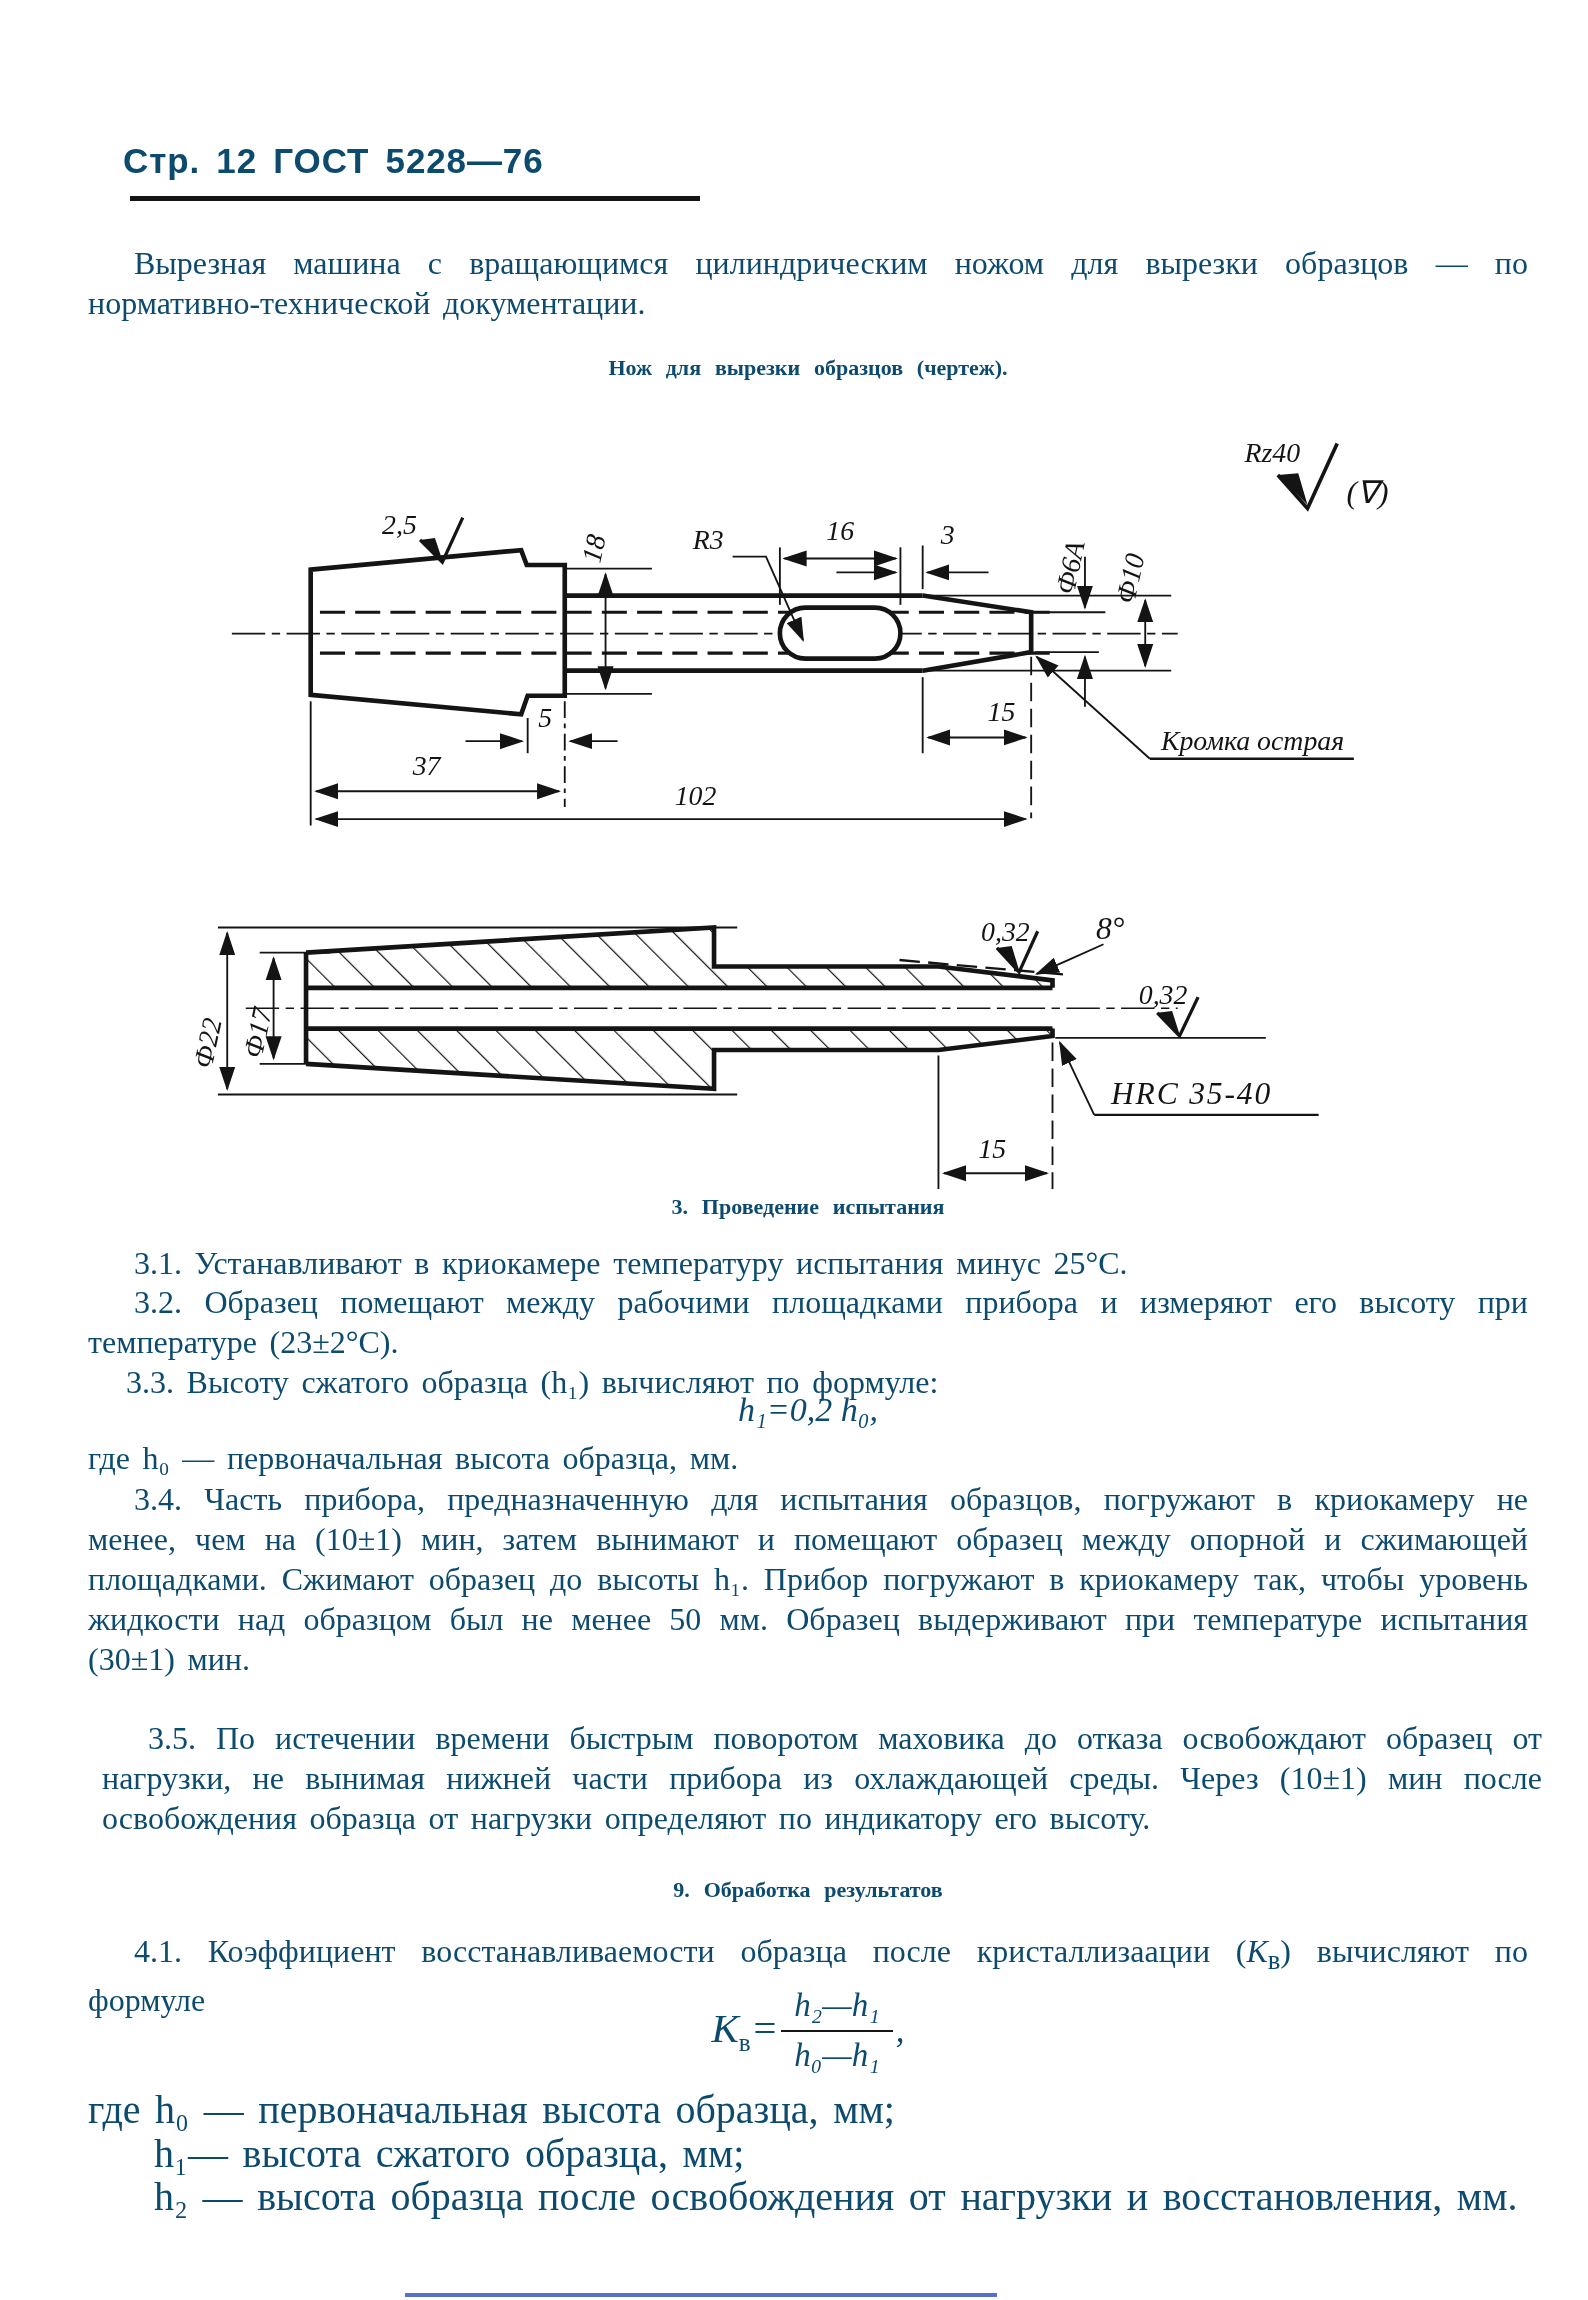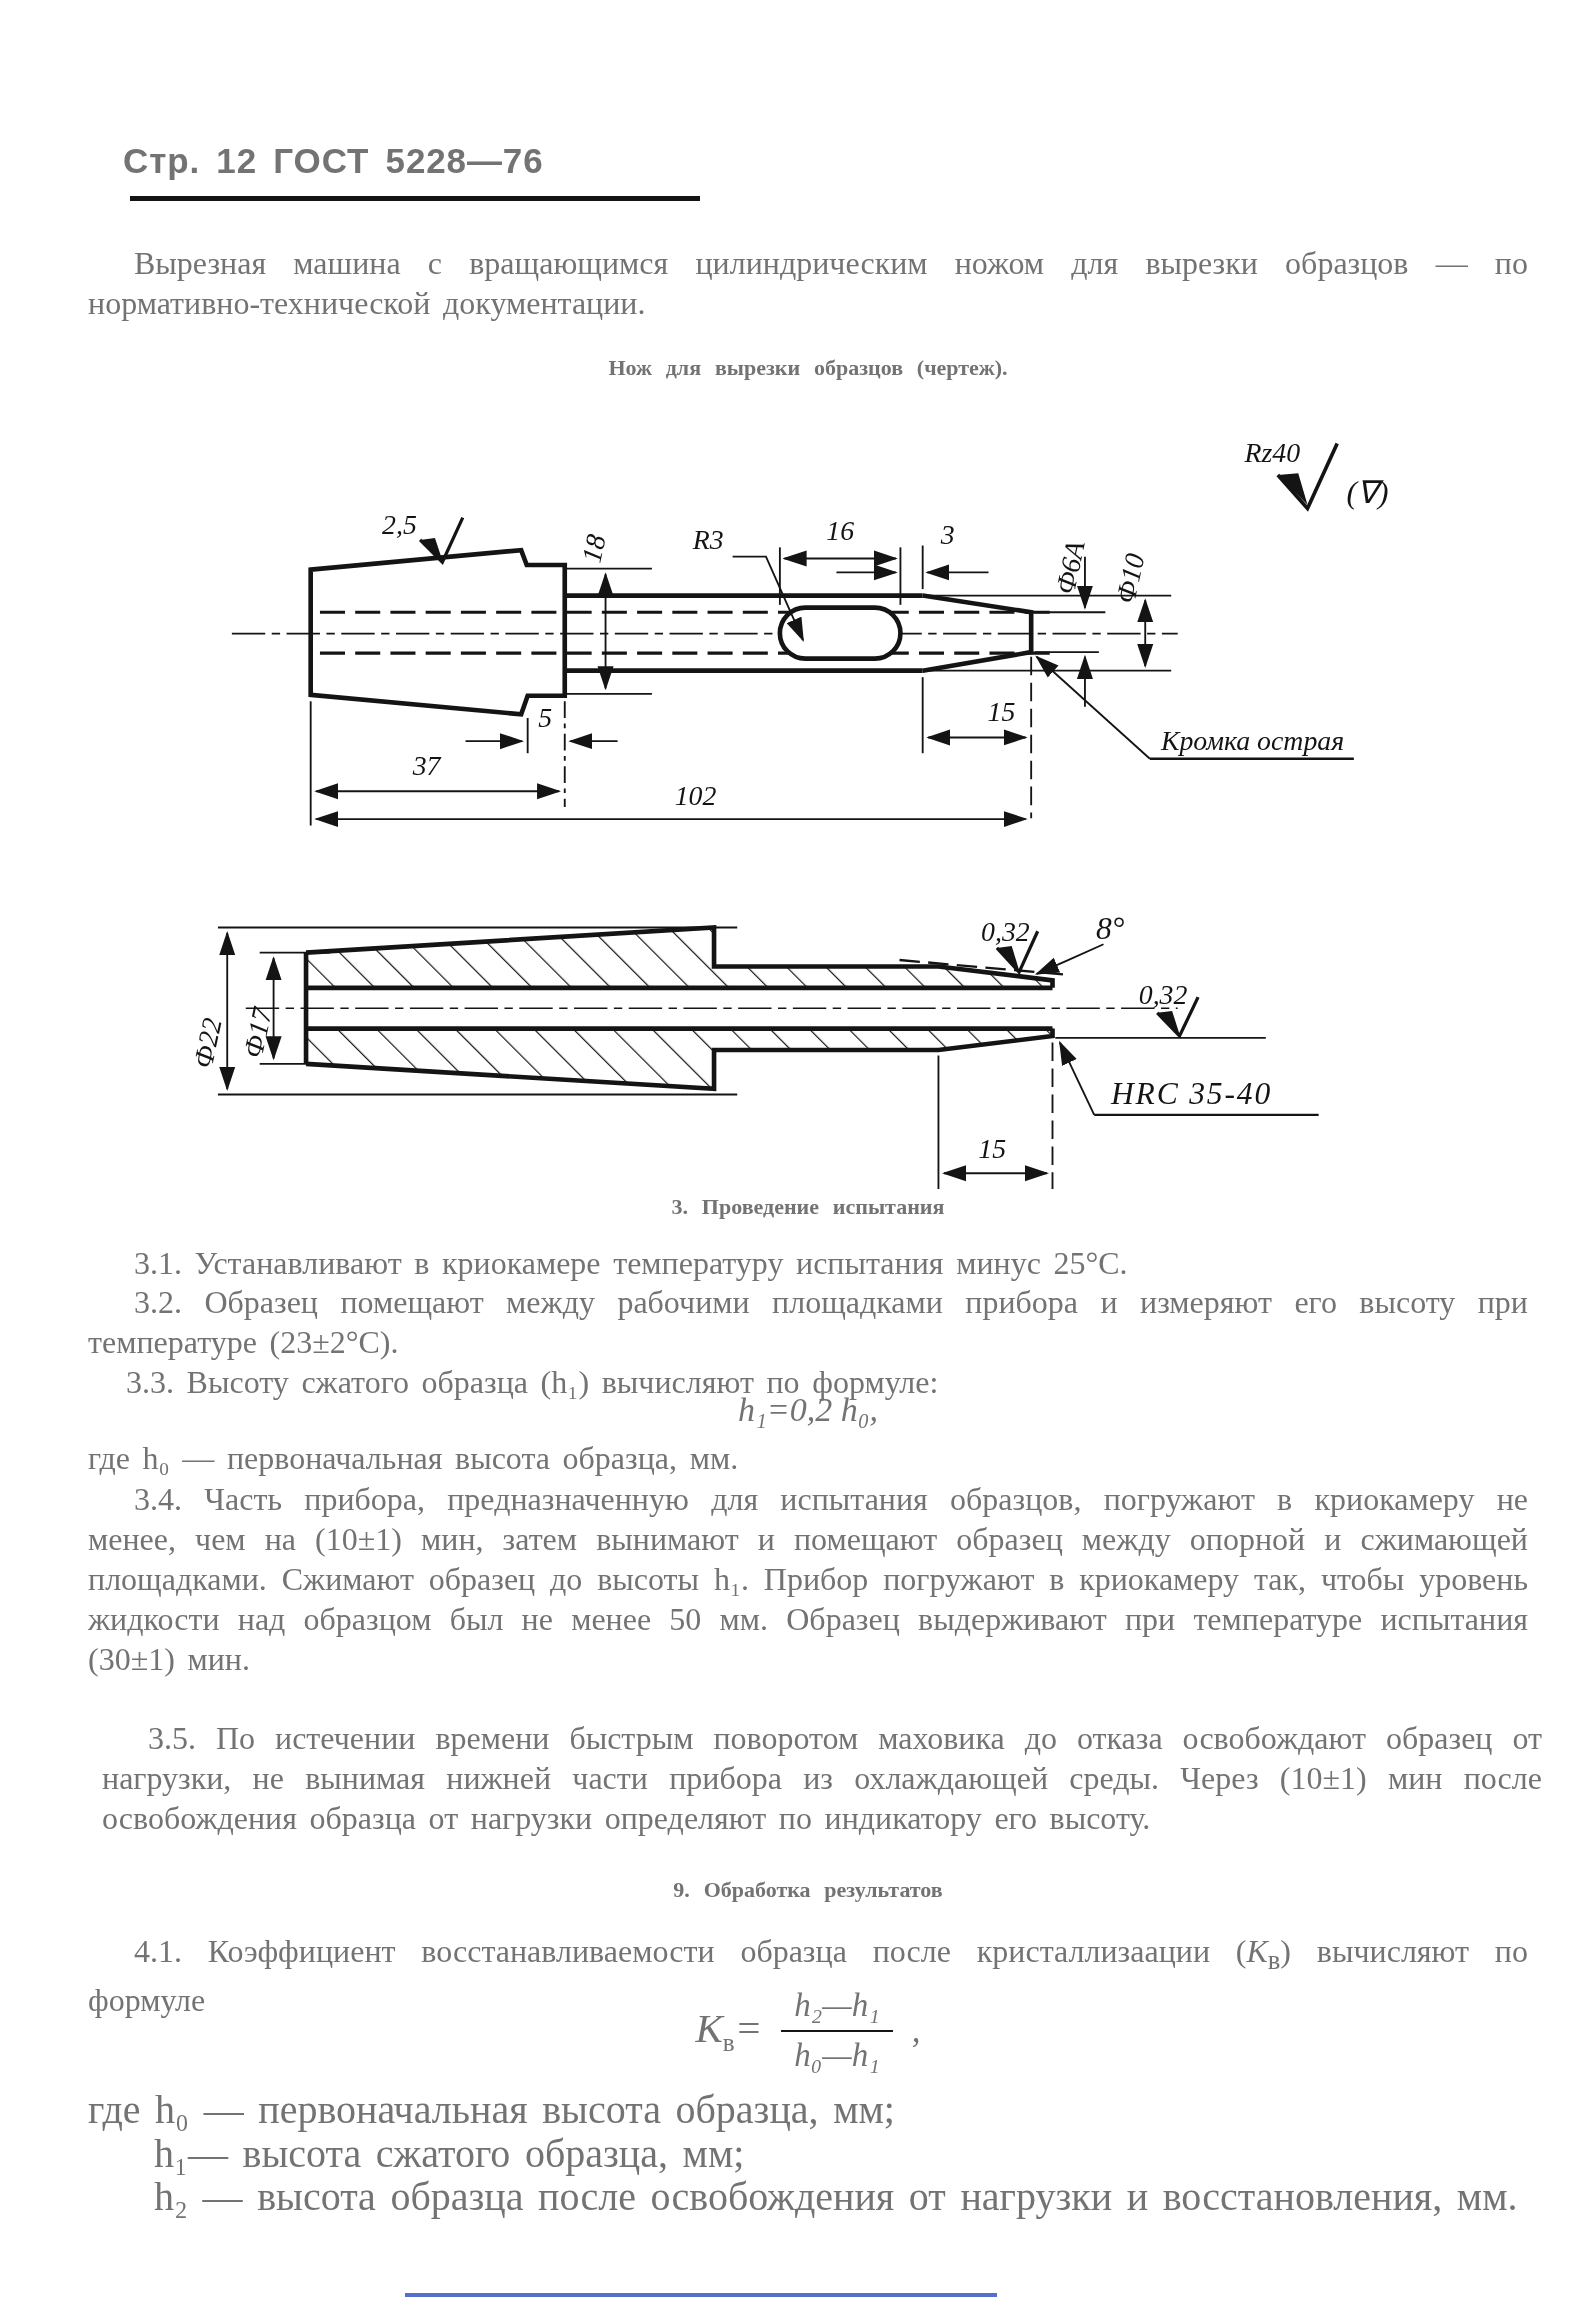--- a/index.html
+++ b/index.html
@@ -1,38 +1,38 @@
 <!DOCTYPE html>
 <html style="font-size:15px"><head>
 <meta charset="utf-8">
 <style>
   html,body{margin:0;padding:0;background:#e8e8e8;}
   .page{
     position:relative; width:1589px; height:2300px; background:#ffffff;
-    font-family:"Liberation Serif", serif; color:#737373; overflow:hidden;
+    font-family:"Liberation Serif", serif; color:#0c4a6e; overflow:hidden;
   }
   .abs{position:absolute;}
   .hdr{
     font-family:"Liberation Sans", sans-serif; font-weight:bold;
     font-size:35px; letter-spacing:0.9px; word-spacing:5.6px;
   }
   .rule{background:#141414;}
   .body-par{
     width:1440px; font-size:32px; line-height:40px; text-align:justify;
     text-indent:46px; word-spacing:4.6px;
   }
   .noindent{text-indent:0;}
   .center-ttl{
     width:1440px; text-align:center; font-weight:bold; font-size:22px;
     word-spacing:8.3px;
   }
   .formula{width:1440px; text-align:center; font-style:italic; font-size:34px;}
   .frac-row{
     width:1440px; display:flex; justify-content:center; align-items:center;
-    gap:19px; font-style:italic;
+    gap:3px; font-style:italic;
   }
   .frac-k{font-size:41px;}
   .frac-k sub{font-size:25px; font-style:normal;}
   .frac{display:inline-block; text-align:center; font-size:33px;}
   .frac .num{display:block; padding:0 13px 5.6px 13px;}
   .frac .den{display:block; padding:5.6px 13px 0 13px; border-top:2.8px solid #141414;}
   .frac-comma{font-size:35px;}
   .hang{font-size:40px; line-height:41px; word-spacing:4.6px;}
   svg text{font-family:"Liberation Serif", serif; font-style:italic; fill:#141414;}
   .dt{font-size:30px;}

